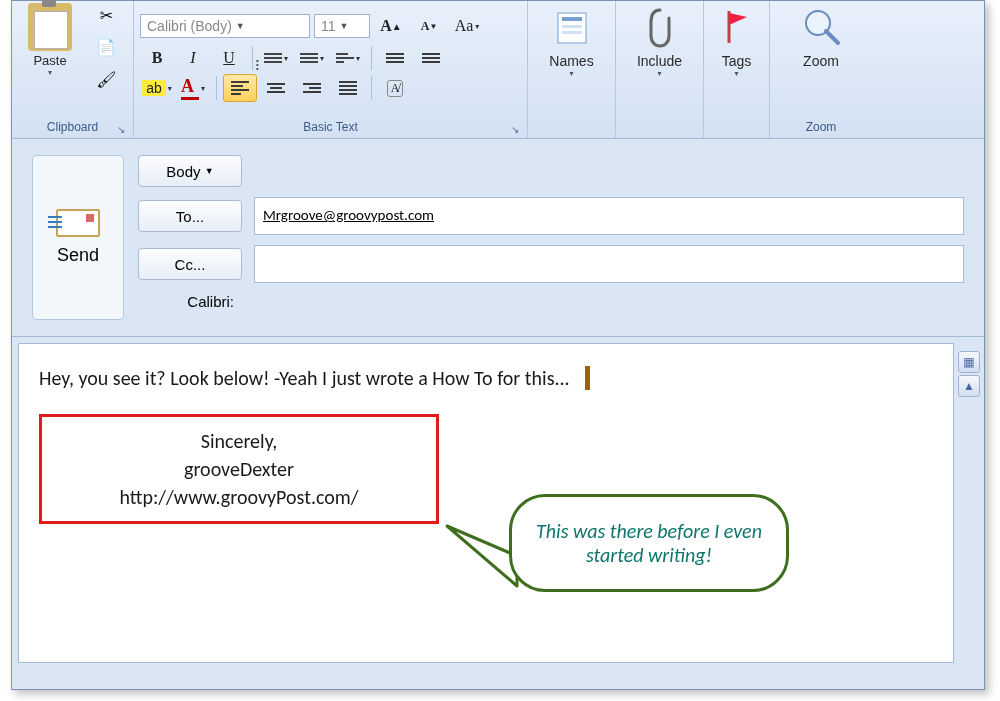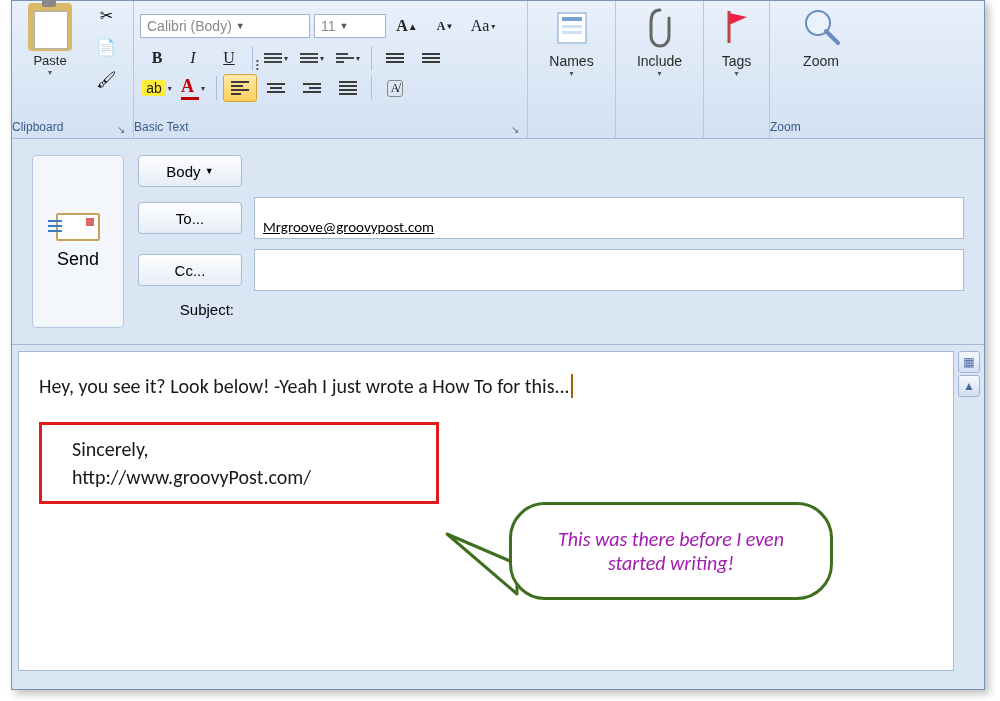--- a/index.html
+++ b/index.html
@@ -28,21 +28,21 @@
     background: linear-gradient(#e8f0fb, #d3e1f2);
   }
   .grp {
     position: relative;
     border-right: 1px solid #b7c8de;
     padding: 2px 6px 18px 6px;
   }
   .grp-label {
     position: absolute;
     left: 0; right: 0; bottom: 0;
-    text-align: left;
+    text-align: center;
     font-size: 12px;
     color: #3b5a89;
     height: 18px;
     margin-top: 29px;
   }
   .grp-launch {
     position: absolute;
     right: 2px; bottom: 0;
     width: 14px; height: 14px;
     font-size: 10px;
@@ -99,21 +99,21 @@
   .font-box, .size-box {
     background:#fff;
     border:1px solid #9fb2cf;
     height:24px;
     display:flex; align-items:center;
     padding:0 6px;
     font-size:14px;
     color:#888;
   }
   .font-box{ width:170px; }
-  .size-box{ width:72px; }
+  .size-box{ width:56px; }
   .dd { font-size:9px; color:#555; margin-left:4px;}
   .fmt-rows { margin-top:4px; }
   .fmt-row { display:flex; align-items:center; height:30px; gap:2px; }
   .rb {
     width:34px; height:28px;
     display:flex; align-items:center; justify-content:center;
     font-size:16px; color:#222;
     border:1px solid transparent;
     border-radius:3px;
   }
@@ -164,62 +164,63 @@
     border-radius:4px;
     display:flex; align-items:center; justify-content:center;
     font-size:15px;
   }
   .fld-static {
     width:104px; text-align:right; font-size:15px; padding-right:8px;
   }
   .fld-input {
     flex:1; height:38px;
     background:#fff; border:1px solid #a9bad5;
-    padding:20px 8px;
+    padding:8px 8px;
     font-size:15px;
     font-family: Calibri, "Segoe UI", sans-serif;
   }
   .fld-text { flex:1; font-size:15px; padding-left:4px;}
   .ul { text-decoration:underline; }
 
   
   .body-area {
     position: relative;
     background:#fff;
     margin: 6px 30px 6px 6px;
     border:1px solid #a9bad5;
     height: 320px;
     padding: 22px 20px;
     font-family: Calibri, "Segoe UI", sans-serif;
     font-size: 20px;
     color:#1a1a1a;
   }
-  .caret { border-right:2px solid #a16207; padding-right:1px;}
+  .caret { border-right:5px solid #a16207; padding-right:15px;}
   .sig-box {
     border: 3px solid #e11b1b;
     padding: 10px 30px;
     margin-top: 24px;
     width: 400px;
     font-size:20px;
+    text-align:center;
   }
   .sig-box div { line-height:1.4; }
 
   
   .callout {
     position:absolute;
     left: 490px; top: 150px;
-    width: 324px;
+    width: 280px;
     background:#fff;
     border:3px solid #3e6e1e;
     border-radius: 36px;
     padding: 22px 20px;
     font-size:20px;
     font-style: italic;
     text-align:center;
-    color:#a21caf;
+    color:#0f766e;
   }
   .callout-tail {
     position:absolute;
     left:428px; top:172px;
     width:0;height:0;
   }
   .callout-tail svg { overflow:visible;}
 
   
   .vstrip {
@@ -453,30 +454,31 @@
       </div>
       <div class="frow">
         <div class="fld-btn">To...</div>
         <div class="fld-input"><span class="ul">Mrgroove@groovypost.com</span></div>
       </div>
       <div class="frow">
         <div class="fld-btn">Cc...</div>
         <div class="fld-input"></div>
       </div>
       <div class="frow">
-        <div class="fld-static">Subject:</div>
+        <div class="fld-static">Calibri:</div>
       </div>
     </div>
   </div>
 
   <div class="body-area">
     <span class="caret">Hey, you see it?  Look below!  -Yeah I just wrote a How To for this...</span>
 
     <div class="sig-box">
       <div>Sincerely,</div>
+      <div>grooveDexter</div>
       <div>http://www.groovyPost.com/</div>
     </div>
 
     <div class="callout-tail">
       <svg width="80" height="60">
           <path d="M70 40 L0 10 L70 70 Z" fill="#fff" stroke="#3e6e1e" stroke-width="3" stroke-linejoin="round"></path>
         </svg>
     </div>
     <div class="callout">
       <span>This was there before I even started writing!</span>

